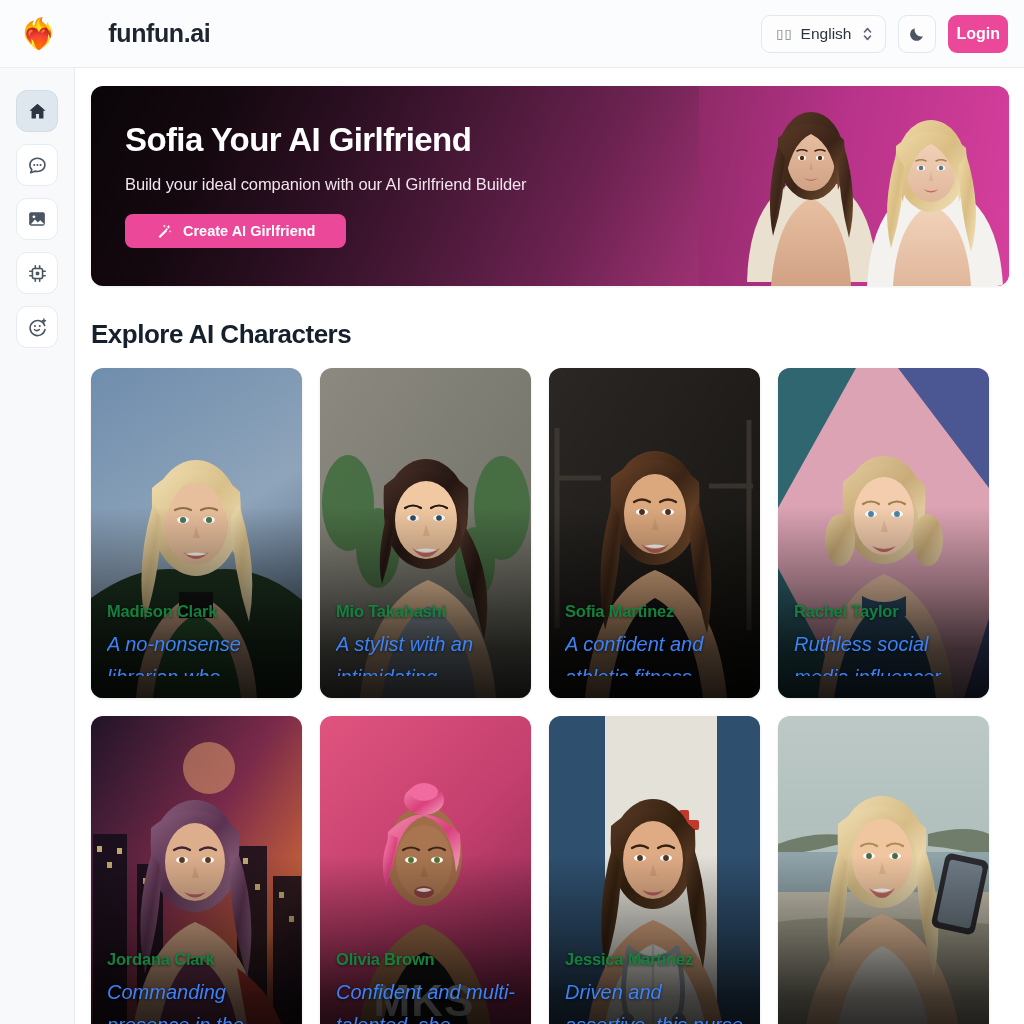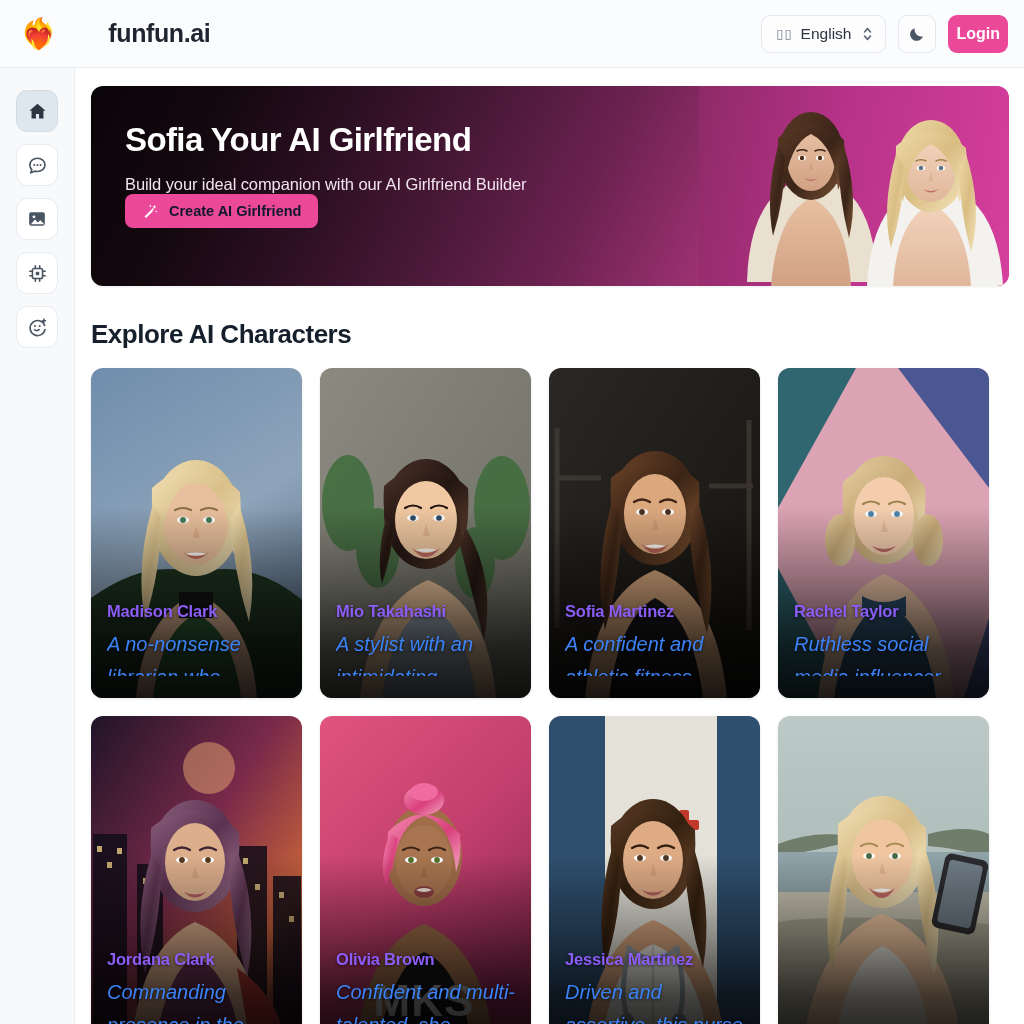--- a/index.html
+++ b/index.html
@@ -146,25 +146,26 @@
   .hero-title {
     font-size: 33px; font-weight: 700; color: #ffffff;
     letter-spacing: -0.6px; line-height: 1.1;
   }
   .hero-sub {
     margin-top: 17px;
     font-size: 16.5px; color: #f2e4ee;
     letter-spacing: -0.1px;
   }
   .hero-cta {
+    margin-top: 20px;
     display: inline-flex; align-items: center; gap: 11px;
-    height: 34px; padding: 0 17px;
+    height: 34px; padding: 0 31px;
     background: #ec4899;
     border: none; border-radius: 8px;
-    color: #0f172a; font-size: 14.5px; font-weight: 700;
+    color: #ffffff; font-size: 14.5px; font-weight: 700;
     font-family: "Liberation Sans", sans-serif;
     cursor: pointer;
   }
   .hero-cta svg { display: block; }
 
   
   .section-title {
     margin-top: 33px; margin-bottom: 18px;
     font-size: 26px; font-weight: 700; color: #16202c;
     letter-spacing: -0.5px;
@@ -192,21 +193,21 @@
       rgba(0,0,0,0.88) 0%,
       rgba(0,0,0,0.72) 26%,
       rgba(0,0,0,0.38) 58%,
       rgba(0,0,0,0.0) 100%);
   }
   .card-body {
     position: absolute; left: 16px; right: 14px; bottom: 22px;
     z-index: 3;
   }
   .card-name {
-    font-size: 16.5px; font-weight: 700; color: #8b5cf6;
+    font-size: 16.5px; font-weight: 700; color: #15803d;
     letter-spacing: -0.2px;
     margin-bottom: 7px;
     text-shadow: 0 1px 3px rgba(0,0,0,0.6);
   }
   .card-desc {
     font-size: 20px; line-height: 1.63; color: #3b82f6;
     text-shadow: 0 1px 3px rgba(0,0,0,0.6);
     max-height: 48px; overflow: hidden; font-style: italic;
   }
 </style>

